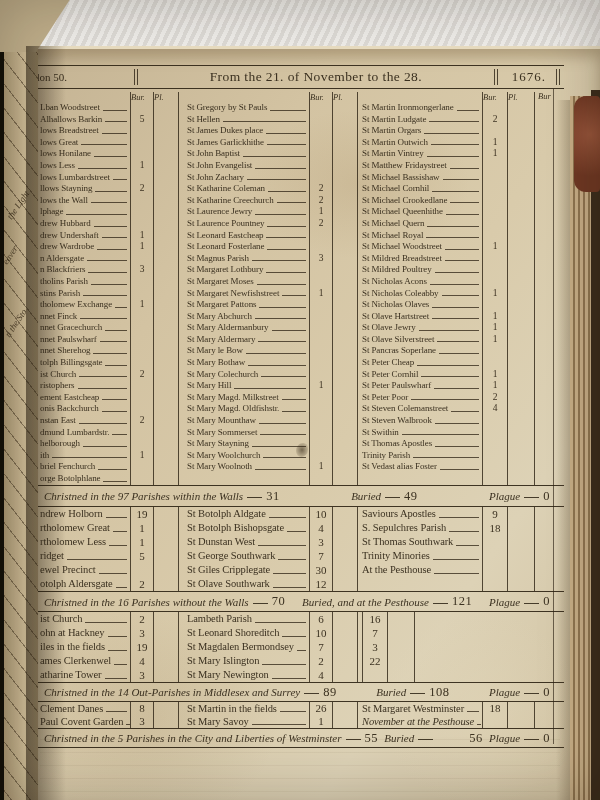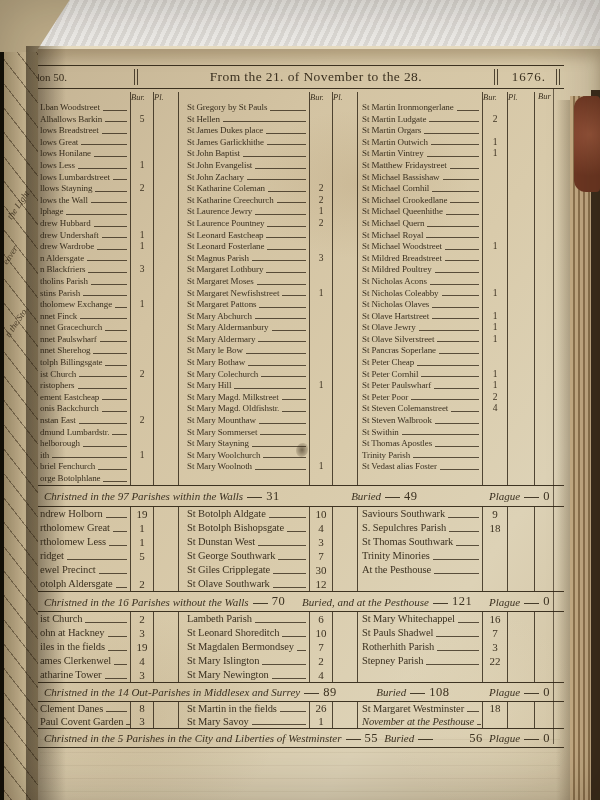--- a/index.html
+++ b/index.html
@@ -867,21 +867,21 @@
                     <div class="ncell"></div>
                     <div class="ncell"></div>
                     <div class="ncell"></div>
                   </div>
                 </div>
               </div>
               <div class="colgroup cg2">
                 <div class="gbody">
                   <div class="names pname-col">
                     <div class="prow">
-                      <div class="pname">Saviours Southwark</div>
+                      <div class="pname">Saviours Apostles</div>
                       <div class="leader"></div>
                     </div>
                     <div class="prow">
                       <div class="pname">S. Sepulchres Parish</div>
                       <div class="leader"></div>
                     </div>
                     <div class="prow">
                       <div class="pname">St Thomas Southwark</div>
                       <div class="leader"></div>
                     </div>
@@ -1006,38 +1006,20 @@
                     <div class="ncell"></div>
                     <div class="ncell"></div>
                     <div class="ncell"></div>
                     <div class="ncell"></div>
                     <div class="ncell"></div>
                   </div>
                 </div>
               </div>
               <div class="colgroup cg2">
                 <div class="gbody">
-                  <div class="names pname-col">
-                    <div class="prow">
-                      <div class="pname">St Mary Whitechappel</div>
-                      <div class="leader"></div>
-                    </div>
-                    <div class="prow">
-                      <div class="pname">St Pauls Shadwel</div>
-                      <div class="leader"></div>
-                    </div>
-                    <div class="prow">
-                      <div class="pname">Rotherhith Parish</div>
-                      <div class="leader"></div>
-                    </div>
-                    <div class="prow">
-                      <div class="pname">Stepney Parish</div>
-                      <div class="leader"></div>
-                    </div>
-                  </div>
                   <div class="numcol burcol">
                     <div class="ncell">16</div>
                     <div class="ncell">7</div>
                     <div class="ncell">3</div>
                     <div class="ncell">22</div>
                   </div>
                   <div class="numcol plcol">
                     <div class="ncell"></div>
                     <div class="ncell"></div>
                     <div class="ncell"></div>

